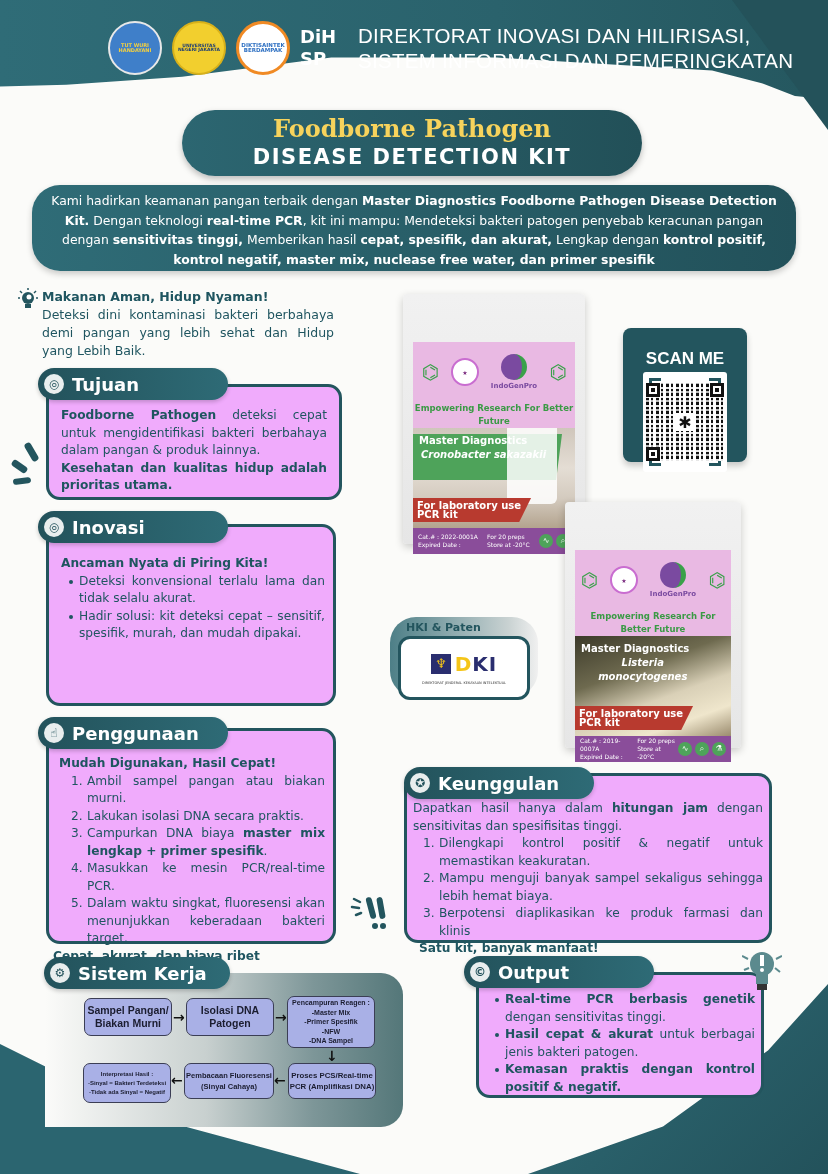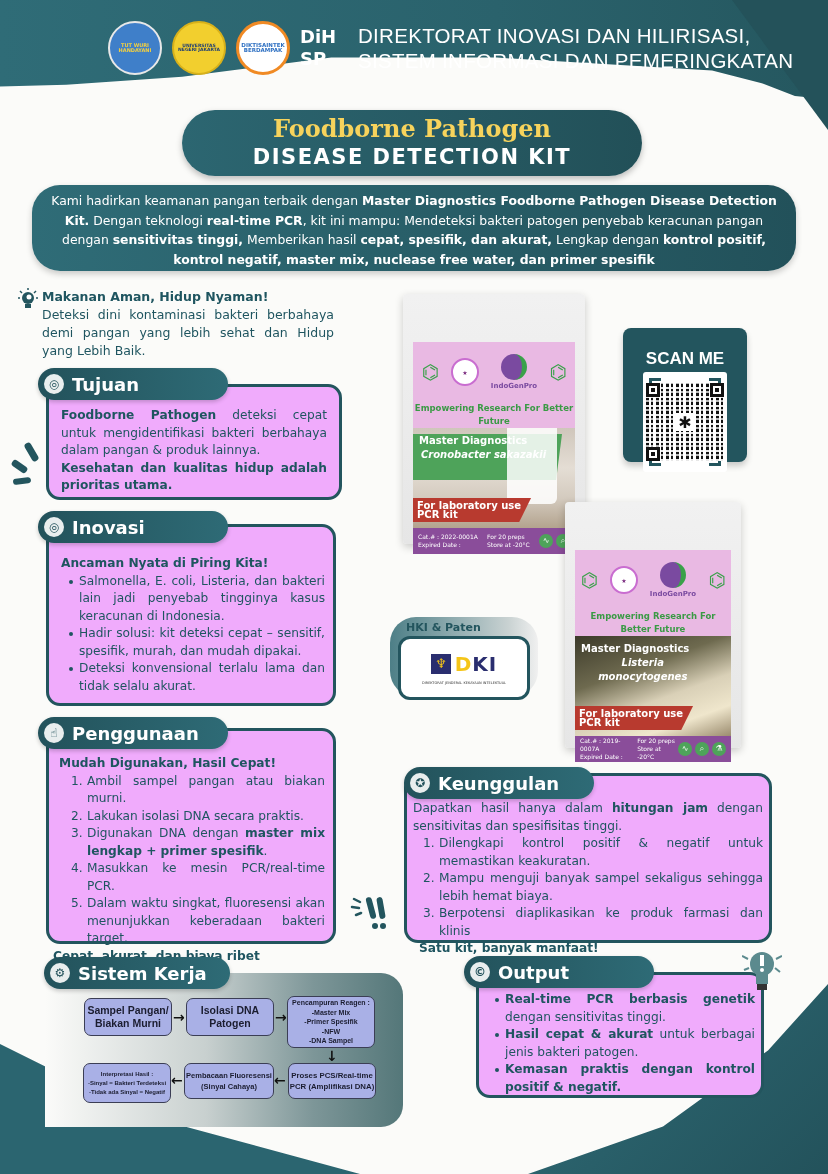--- a/index.html
+++ b/index.html
@@ -322,36 +322,35 @@
   <span>Tujuan</span>
 </div>
 
 <div class="spark" style="left:28px; top:442px; width:7px; height:20px; transform: rotate(-30deg);"></div>
 <div class="spark" style="left:16px; top:458px; width:7px; height:17px; transform: rotate(-55deg);"></div>
 <div class="spark" style="left:13px; top:478px; width:18px; height:6px; transform: rotate(-8deg);"></div>
 
 <div class="sec-box" style="left:46px; top:524px; width:290px; height:182px; padding:28px 8px 6px 12px;">
   <div><b>Ancaman Nyata di Piring Kita!</b></div>
   <ul class="bul" style="padding-left:6px;">
-    <li>Salmonella, E. coli, Listeria, dan bakteri lain jadi penyebab tingginya kasus keracunan di Indonesia.</li>
+    <li>Deteksi konvensional terlalu lama dan tidak selalu akurat.</li>
     <li>Hadir solusi: kit deteksi cepat – sensitif, spesifik, murah, dan mudah dipakai.</li>
-    <li>Deteksi konvensional terlalu lama dan tidak selalu akurat.</li>
   </ul>
 </div>
 <div class="sec-pill" style="left:38px; top:511px; width:190px;">
   <span class="ico">◎</span>
   <span>Inovasi</span>
 </div>
 
 <div class="sec-box" style="left:46px; top:728px; width:290px; height:216px; padding:24px 8px 4px 10px;">
   <div><b>Mudah Digunakan, Hasil Cepat!</b></div>
   <ol class="num" style="padding-left:12px;">
     <li><span class="n">1.</span><span>Ambil sampel pangan atau biakan murni.</span></li>
     <li><span class="n">2.</span><span>Lakukan isolasi DNA secara praktis.</span></li>
-    <li><span class="n">3.</span><span>Digunakan DNA dengan </span><b>master mix lengkap + primer spesifik</b><span>.</span></li>
+    <li><span class="n">3.</span><span>Campurkan DNA biaya </span><b>master mix lengkap + primer spesifik</b><span>.</span></li>
     <li><span class="n">4.</span><span>Masukkan ke mesin PCR/real-time PCR.</span></li>
     <li><span class="n">5.</span><span>Dalam waktu singkat, fluoresensi akan menunjukkan keberadaan bakteri target.</span></li>
   </ol>
   <div style="margin-left:-6px;"><b>Cepat, akurat, dan biaya ribet</b></div>
 </div>
 <div class="sec-pill" style="left:38px; top:717px; width:190px;">
   <span class="ico">☝</span>
   <span>Penggunaan</span>
 </div>
 

